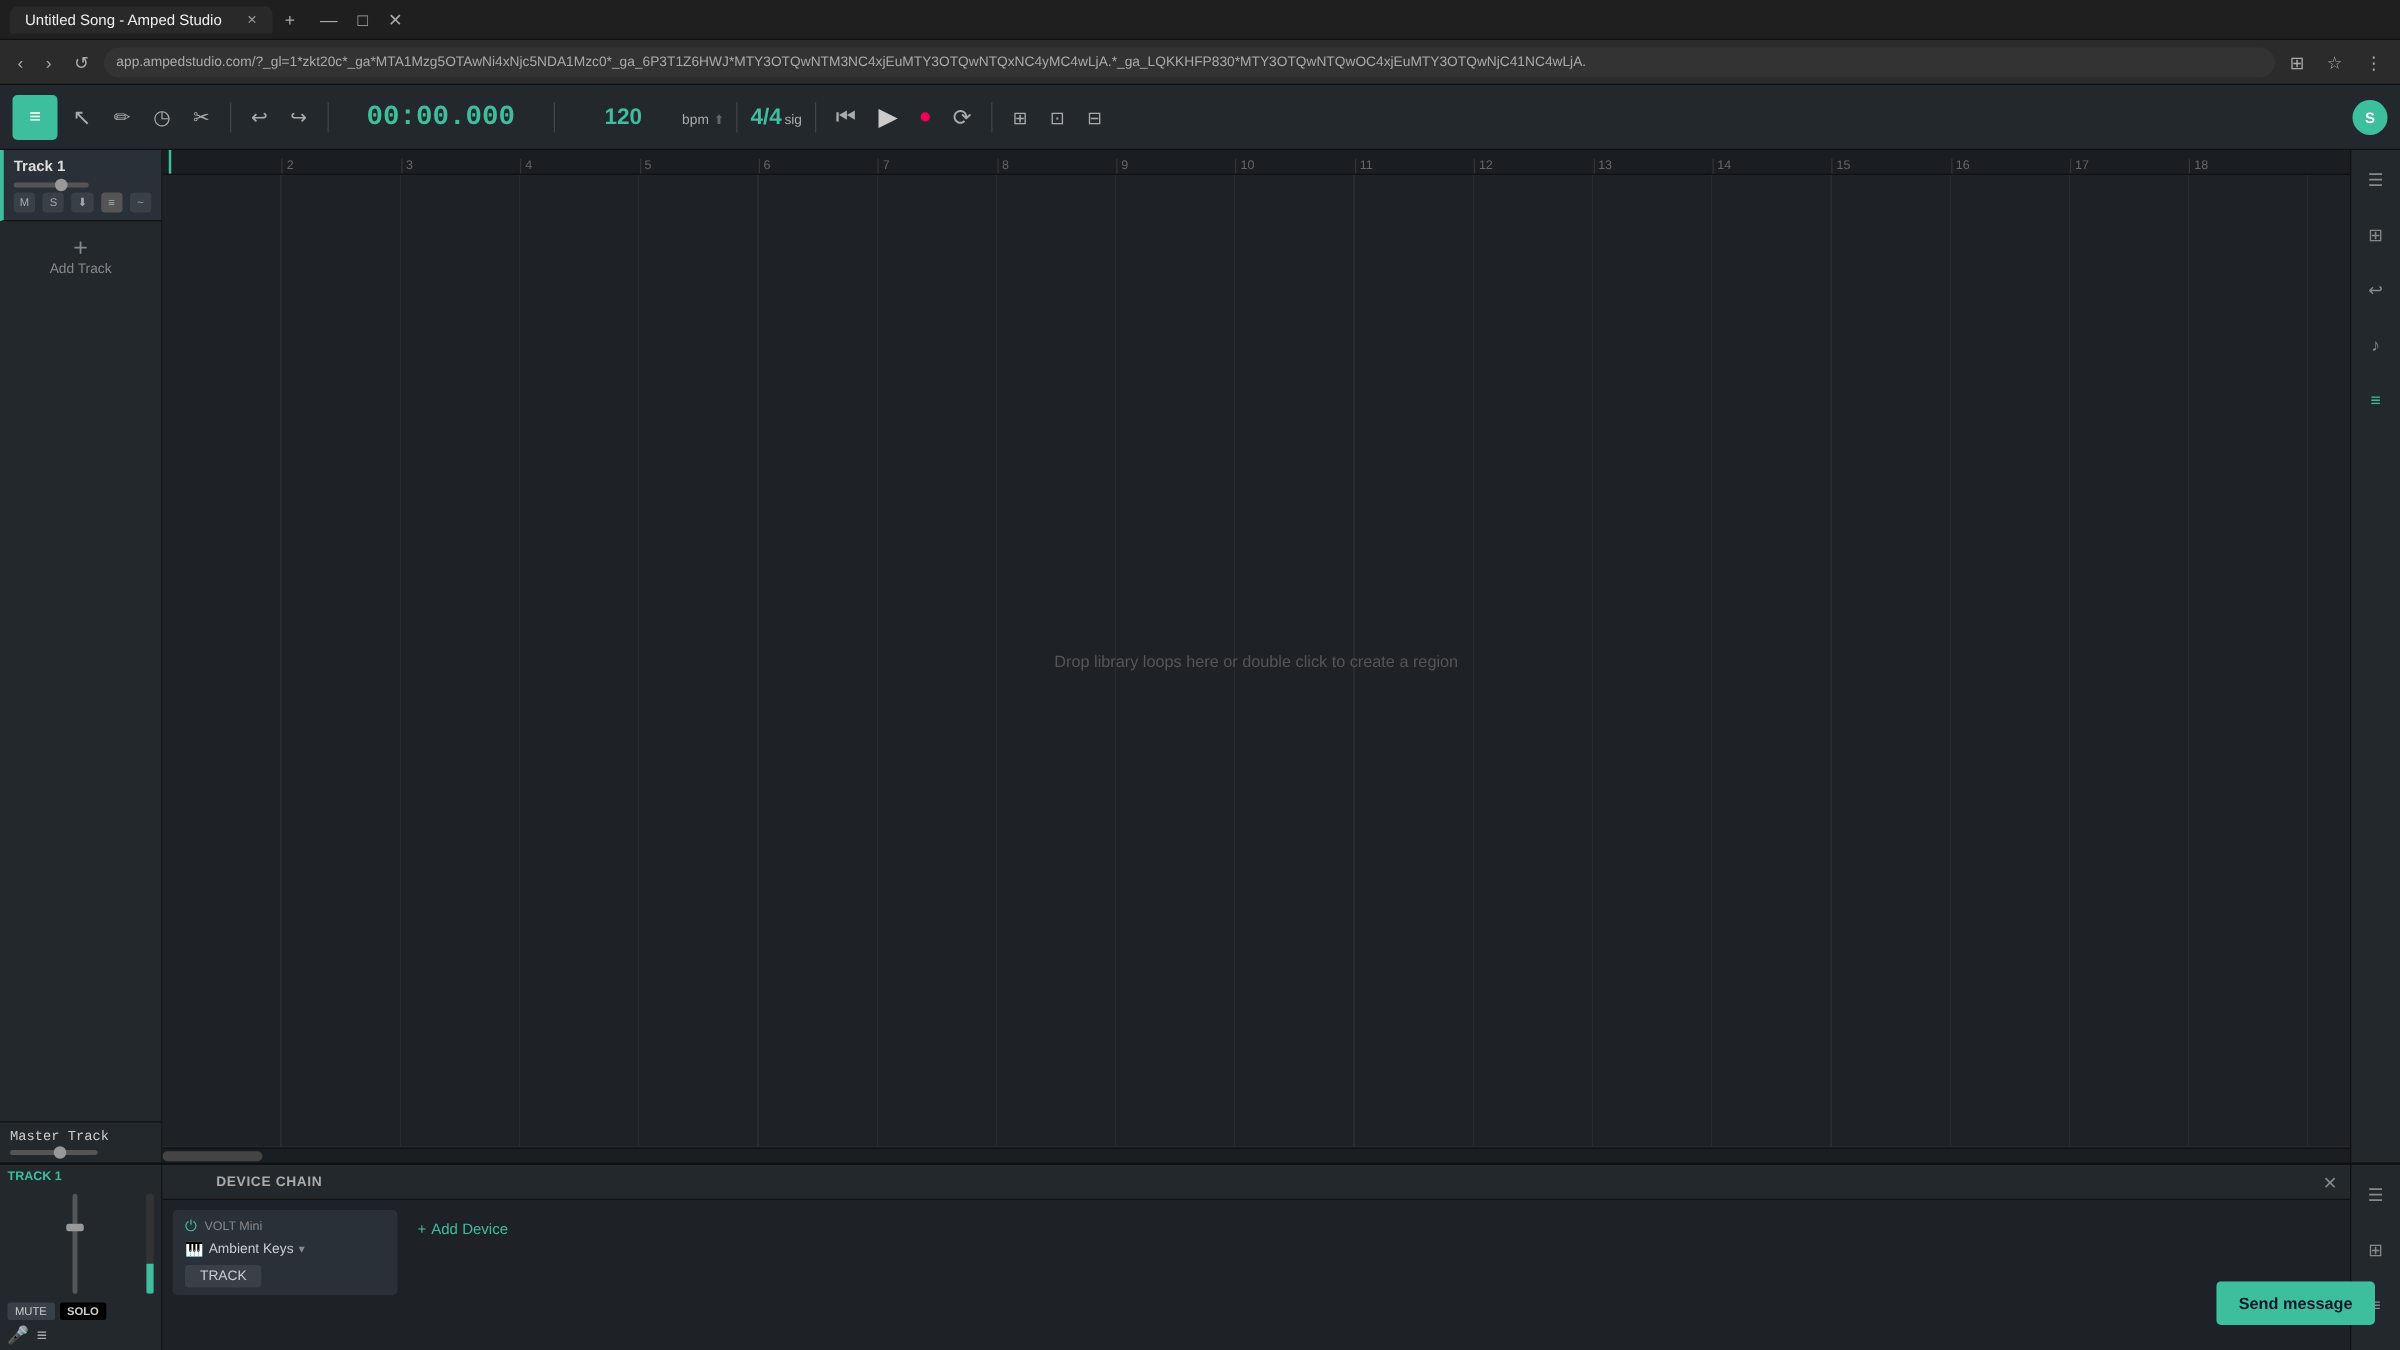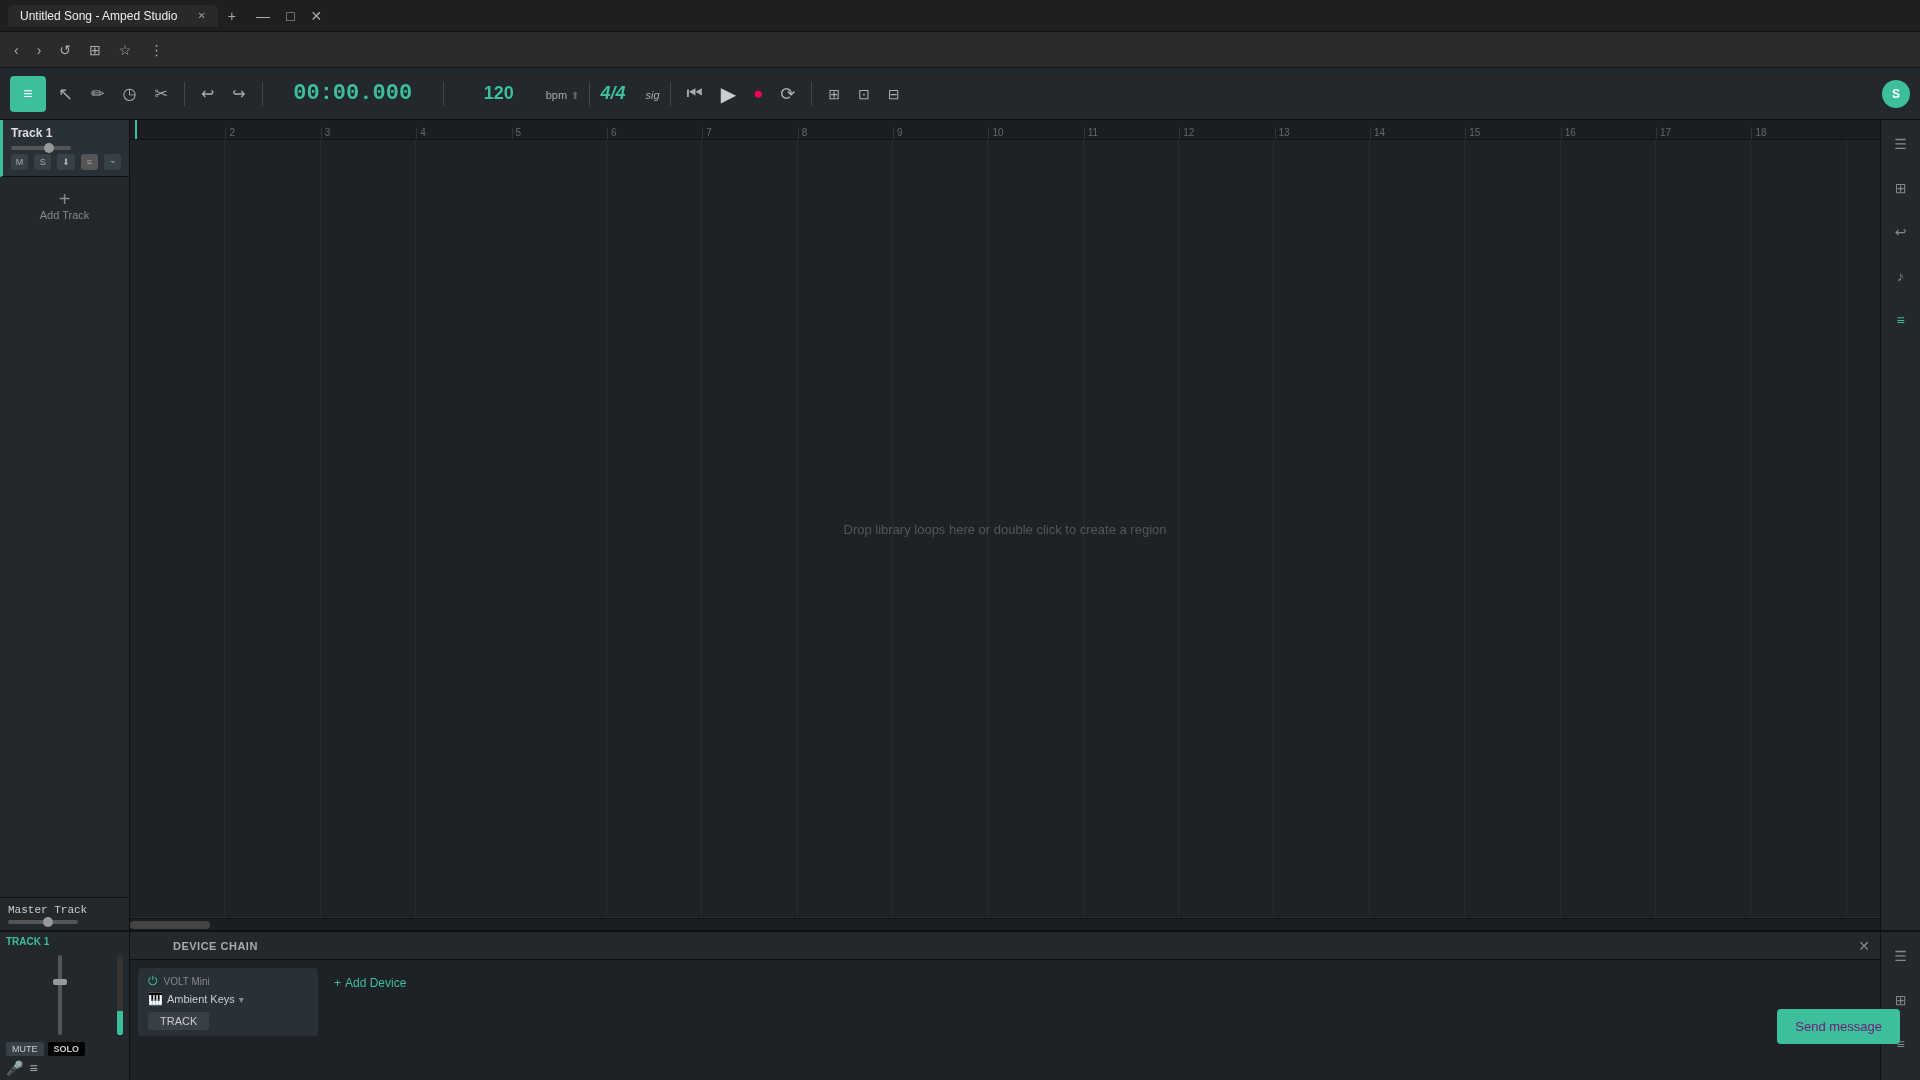--- a/index.html
+++ b/index.html
@@ -540,29 +540,30 @@
       top: 2px;
       width: 80px;
       height: 8px;
       background: #444;
       border-radius: 4px;
     }
 
     
     .send-message-btn {
       position: fixed;
-      bottom: 36px;
+      bottom: 20px;
       right: 20px;
       background: #3dbf9e;
-      color: #701a75;
+      color: #0f172a;
       border: none;
       border-radius: 4px;
       padding: 10px 18px;
       font-size: 13px;
       cursor: pointer;
+      font-weight: bold;
     }
 
     
     .user-avatar {
       width: 28px;
       height: 28px;
       border-radius: 50%;
       background: #3dbf9e;
       display: flex;
       align-items: center;
@@ -590,20 +591,21 @@
   <button class="nav-btn">+</button>
   <button class="nav-btn" style="margin-left:4px">—</button>
   <button class="nav-btn">□</button>
   <button class="nav-btn">✕</button>
 </div>
 
 <div class="browser-bar">
   <button class="nav-btn">‹</button>
   <button class="nav-btn">›</button>
   <button class="nav-btn">↺</button>
+  <input class="address-bar" type="text" value="app.ampedstudio.com/?_gl=1*zkt20c*_ga*MTA1Mzg5OTAwNi4xNjc5NDA1Mzc0*_ga_6P3T1Z6HWJ*MTY3OTQwNTM3NC4xjEuMTY3OTQwNTQxNC4yMC4wLjA.*_ga_LQKKHFP830*MTY3OTQwNTQwOC4xjEuMTY3OTQwNjC41NC4wLjA." style="">
   <button class="nav-btn">⊞</button>
   <button class="nav-btn">☆</button>
   <button class="nav-btn">⋮</button>
 </div>
 
 <div class="app-wrapper">
 
   <div class="toolbar">
     <button class="menu-btn">≡</button>
 
@@ -624,21 +626,21 @@
     <div class="tool-separator"></div>
 
     <div style="display:flex;align-items:baseline;gap:2px;cursor:pointer;">
       <span class="bpm-display">120</span>
       <span class="bpm-label">bpm</span>
       <span style="color:#666;font-size:10px;margin-left:2px;">⬆</span>
     </div>
 
     <div class="tool-separator"></div>
 
-    <div style="display:flex;align-items:baseline;gap:20px;cursor:pointer;font-style:italic;">
+    <div style="display:flex;align-items:baseline;gap:2px;cursor:pointer;">
       <span class="sig-display">4/4</span>
       <span class="sig-label">sig</span>
     </div>
 
     <div class="tool-separator"></div>
 
     <button class="transport-btn">⏮</button>
     <button class="transport-btn" style="font-size:20px;color:#ccc;">▶</button>
     <button class="record-btn">⏺</button>
     <button class="transport-btn">⟳</button>

